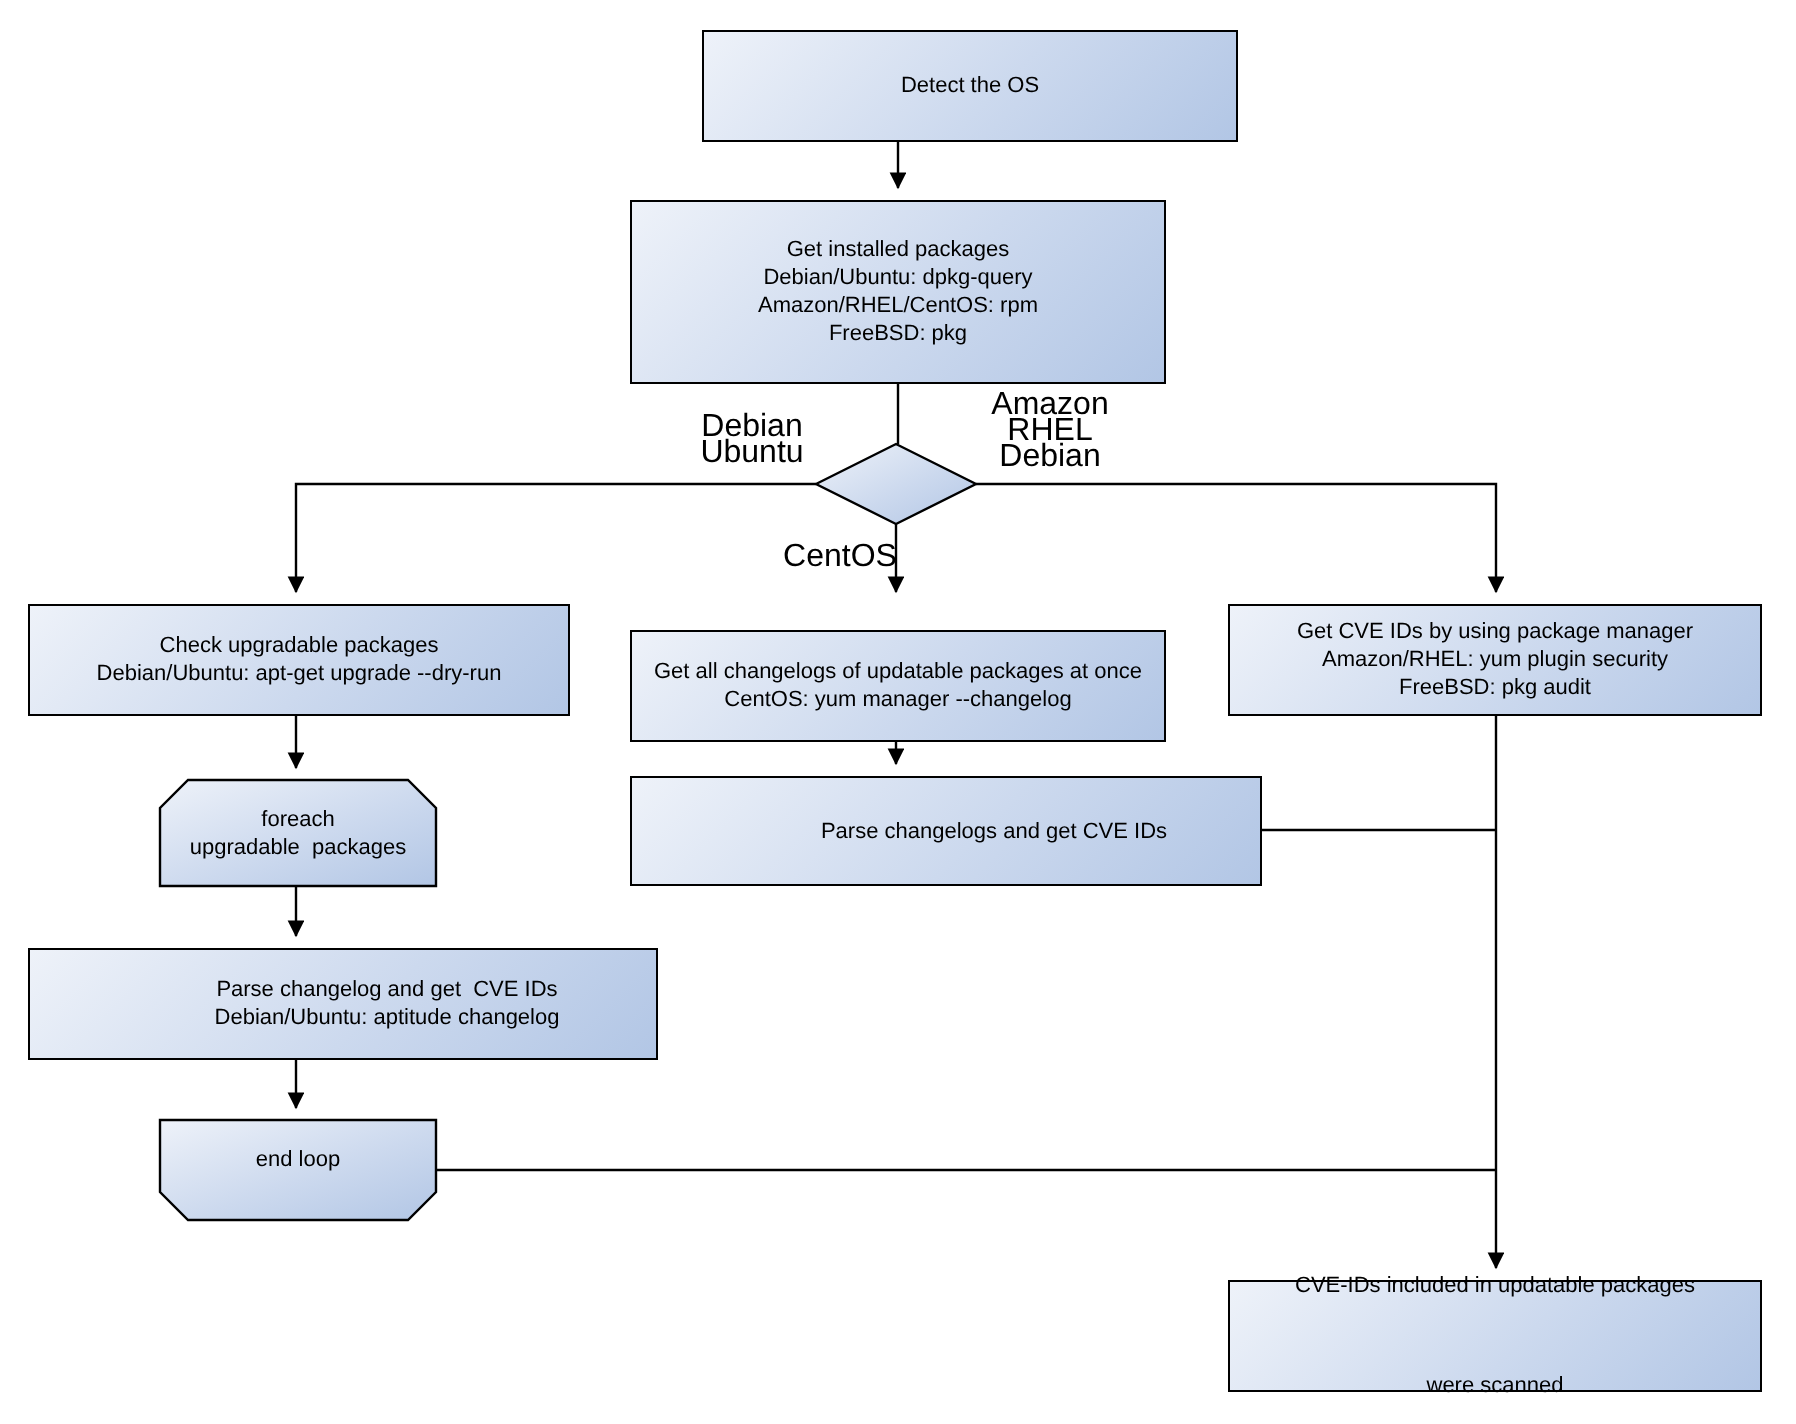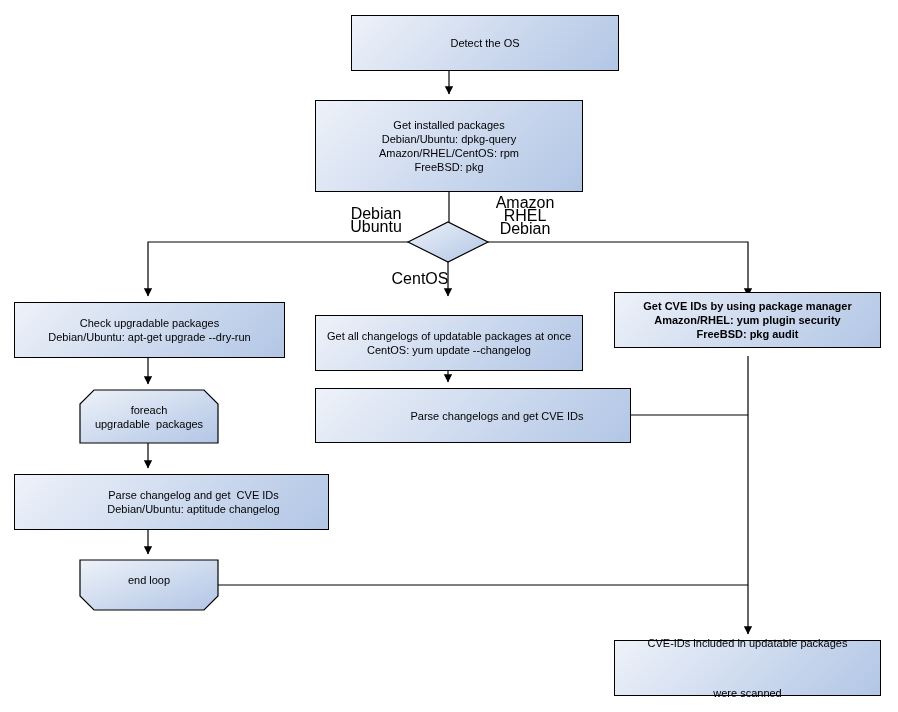--- a/index.html
+++ b/index.html
@@ -24,21 +24,21 @@
     position:absolute;font-size:16px;line-height:13px;text-align:center;
   }
   .shape-text{position:absolute;display:flex;flex-direction:column;align-items:center;justify-content:center;font-size:11px;line-height:14px;text-align:center;}
   
   #n-detect      {left:315px;top:15px; width:266px;height:54px;margin-left:36px;}
   #n-installed   {left:315px;top:100px;width:266px;height:90px;}
   #n-check       {left:14px; top:302px;width:269px;height:54px;}
   #n-parse-deb   {left:14px; top:474px;width:269px;height:54px;padding-left:44px;}
   #n-changelogs  {left:315px;top:302px;width:266px;height:54px;margin-top:13px;}
   #n-parse-cent  {left:315px;top:388px;width:266px;height:53px;padding-left:48px;}
-  #n-getcve      {left:614px;top:292px;width:265px;height:54px;font-weight:bold;}
+  #n-getcve      {left:614px;top:302px;width:265px;height:54px;}
   #n-scanned     {left:614px;top:640px;width:265px;height:54px;gap:36px;}
   #t-foreach     {left:80px;top:390px;width:138px;height:53px;}
   #t-endloop     {left:80px;top:560px;width:138px;height:40px;}
   #lbl-debian    {left:346px;top:207px;width:60px;}
   #lbl-amazon    {left:494px;top:196px;width:62px;}
   #lbl-centos    {left:390px;top:272px;width:60px;}
 </style>
 </head>
 <body>
 
@@ -94,21 +94,21 @@
     <div class="line">FreeBSD: pkg</div>
   </div>
 
   <div class="node rect nowrap" id="n-parse-deb">
     <div class="line">Parse changelog and get  CVE IDs</div>
     <div class="line">Debian/Ubuntu: aptitude changelog</div>
   </div>
 
   <div class="node rect nowrap" id="n-changelogs">
     <div class="line">Get all changelogs of updatable packages at once</div>
-    <div class="line">CentOS: yum update --changelog</div>
+    <div class="line">CentOS: yum manager --changelog</div>
   </div>
 
   <div class="node rect nowrap" id="n-parse-cent">
     <div class="line">Parse changelogs and get CVE IDs</div>
   </div>
 
   <div class="node rect nowrap" id="n-getcve">
     <div class="line">Get CVE IDs by using package manager</div>
     <div class="line">Amazon/RHEL: yum plugin security</div>
     <div class="line">FreeBSD: pkg audit</div>

